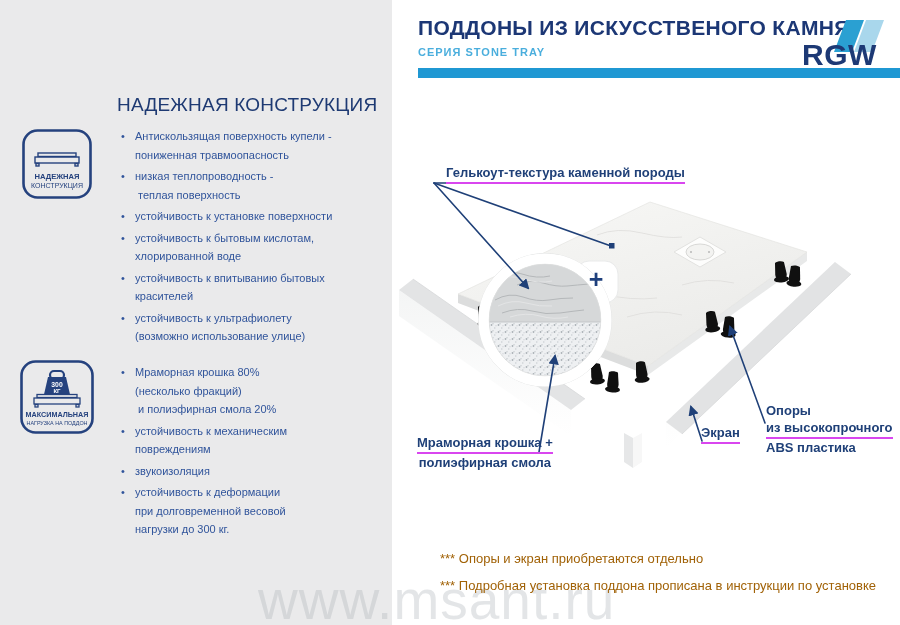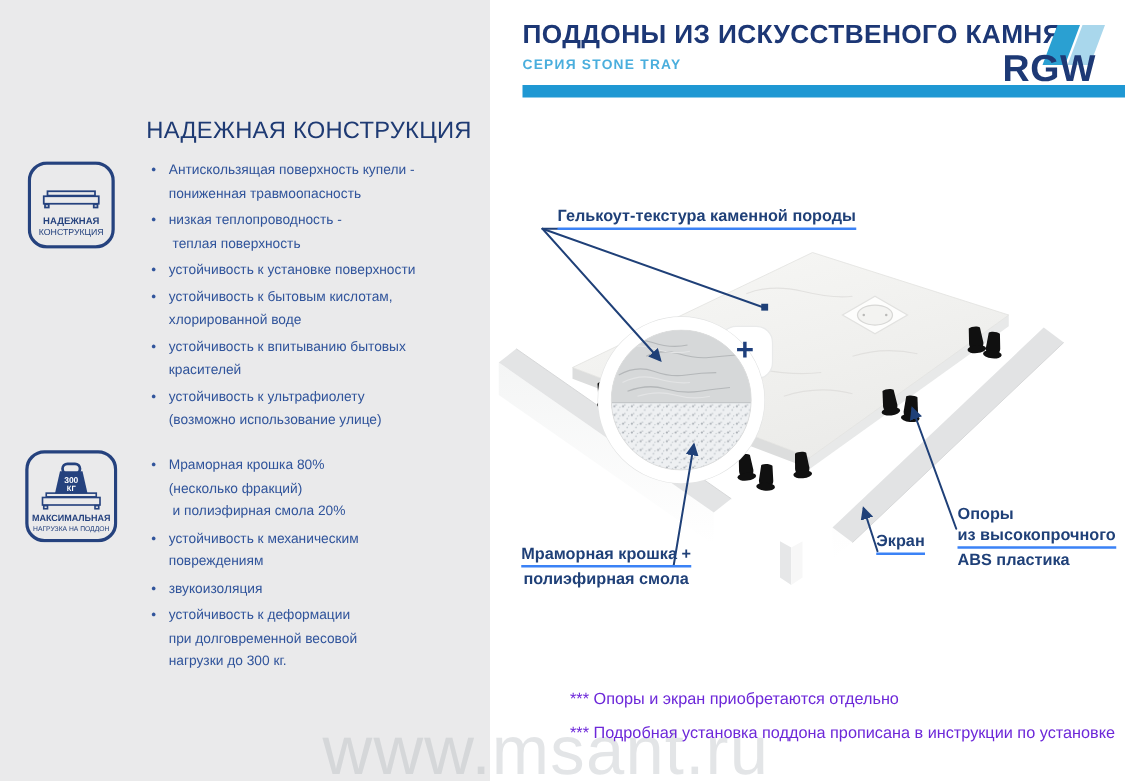--- a/index.html
+++ b/index.html
@@ -20,27 +20,27 @@
   
   .title{position:absolute;left:418px;top:16px;font-size:21px;font-weight:bold;color:#1c3775;
          letter-spacing:.3px;z-index:3;}
   .subtitle{position:absolute;left:418px;top:46px;font-size:11px;font-weight:bold;color:#4aaedd;
             letter-spacing:1px;z-index:3;}
   .blue-bar{position:absolute;left:418px;top:68px;width:482px;height:10px;background:#1f98d3;z-index:3;}
   .logo{position:absolute;left:800px;top:16px;z-index:3;}
   
   .diagram{position:absolute;left:392px;top:85px;width:508px;height:465px;z-index:2;}
   .dg-label{position:absolute;font-weight:bold;font-size:13px;line-height:17px;color:#1f4078;z-index:3;}
-  .dg-label .u{border-bottom:2px solid #3b82f6;padding-bottom:1px;display:inline-block;}
+  .dg-label .u{border-bottom:2px solid #d946ef;padding-bottom:1px;display:inline-block;}
   .lbl-gelcoat{left:446px;top:164px;}
   .lbl-marble{left:417px;top:434px;text-align:center;}
   .lbl-screen{left:701px;top:424px;}
   .lbl-supports{left:766px;top:402px;}
   
-  .note{position:absolute;left:456px;font-size:13px;color:#6d28d9;z-index:3;}
+  .note{position:absolute;left:440px;font-size:13px;color:#a16207;z-index:3;}
   .note.n1{top:551px;} .note.n2{top:578px;}
   
   .watermark{position:absolute;left:258px;top:568px;font-size:55px;letter-spacing:1px;
              color:rgba(170,176,182,.33);z-index:2;white-space:nowrap;}
   svg text{font-family:"Liberation Sans",sans-serif;}
 </style>
 </head>
 <body>
 
 <div class="page">

